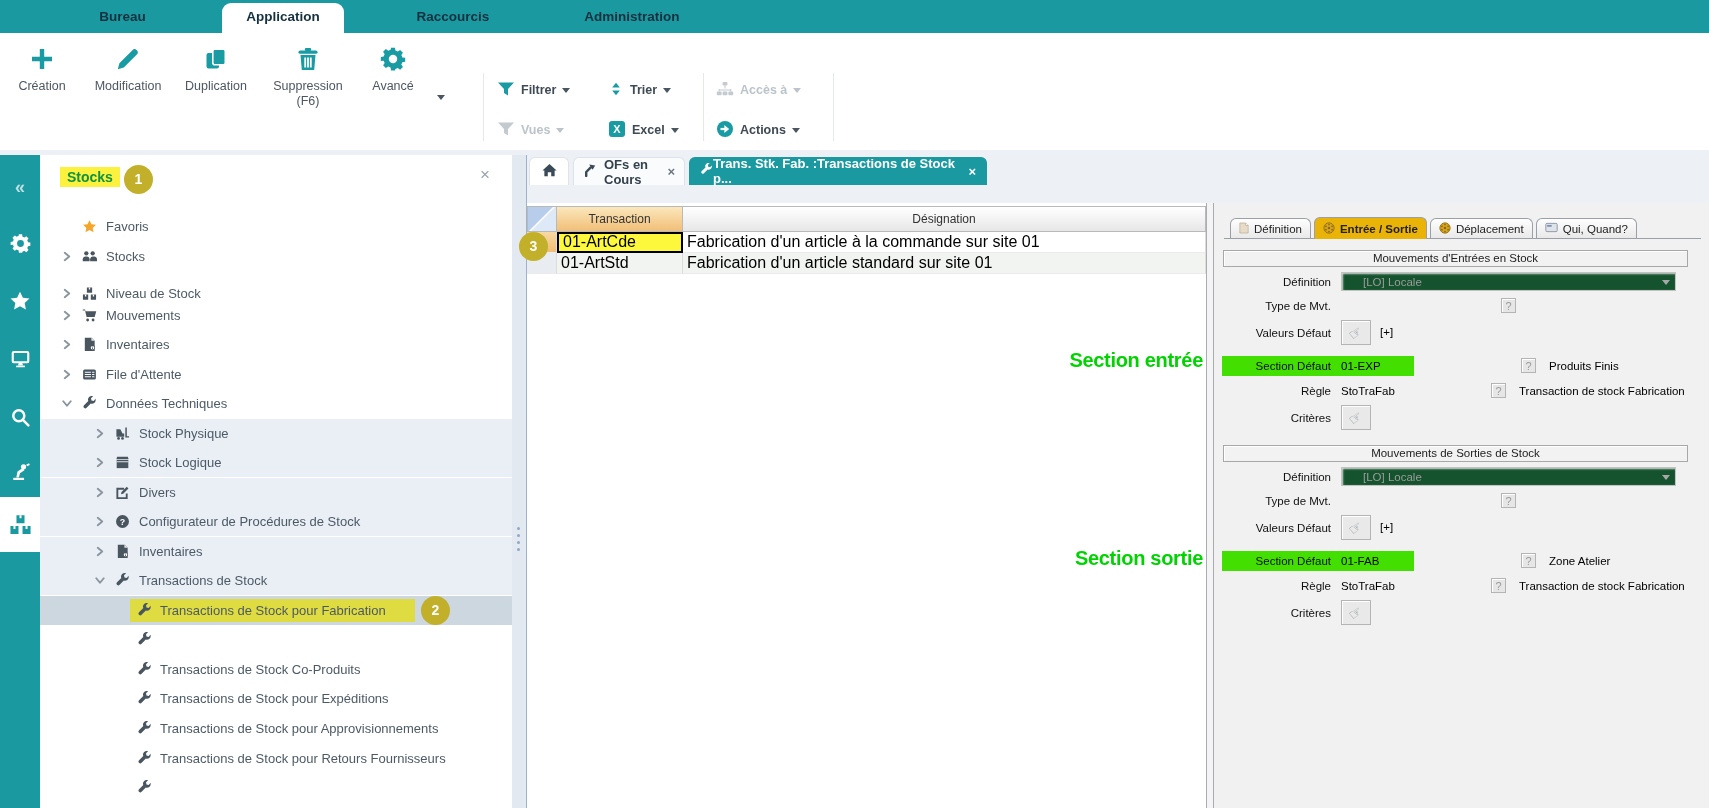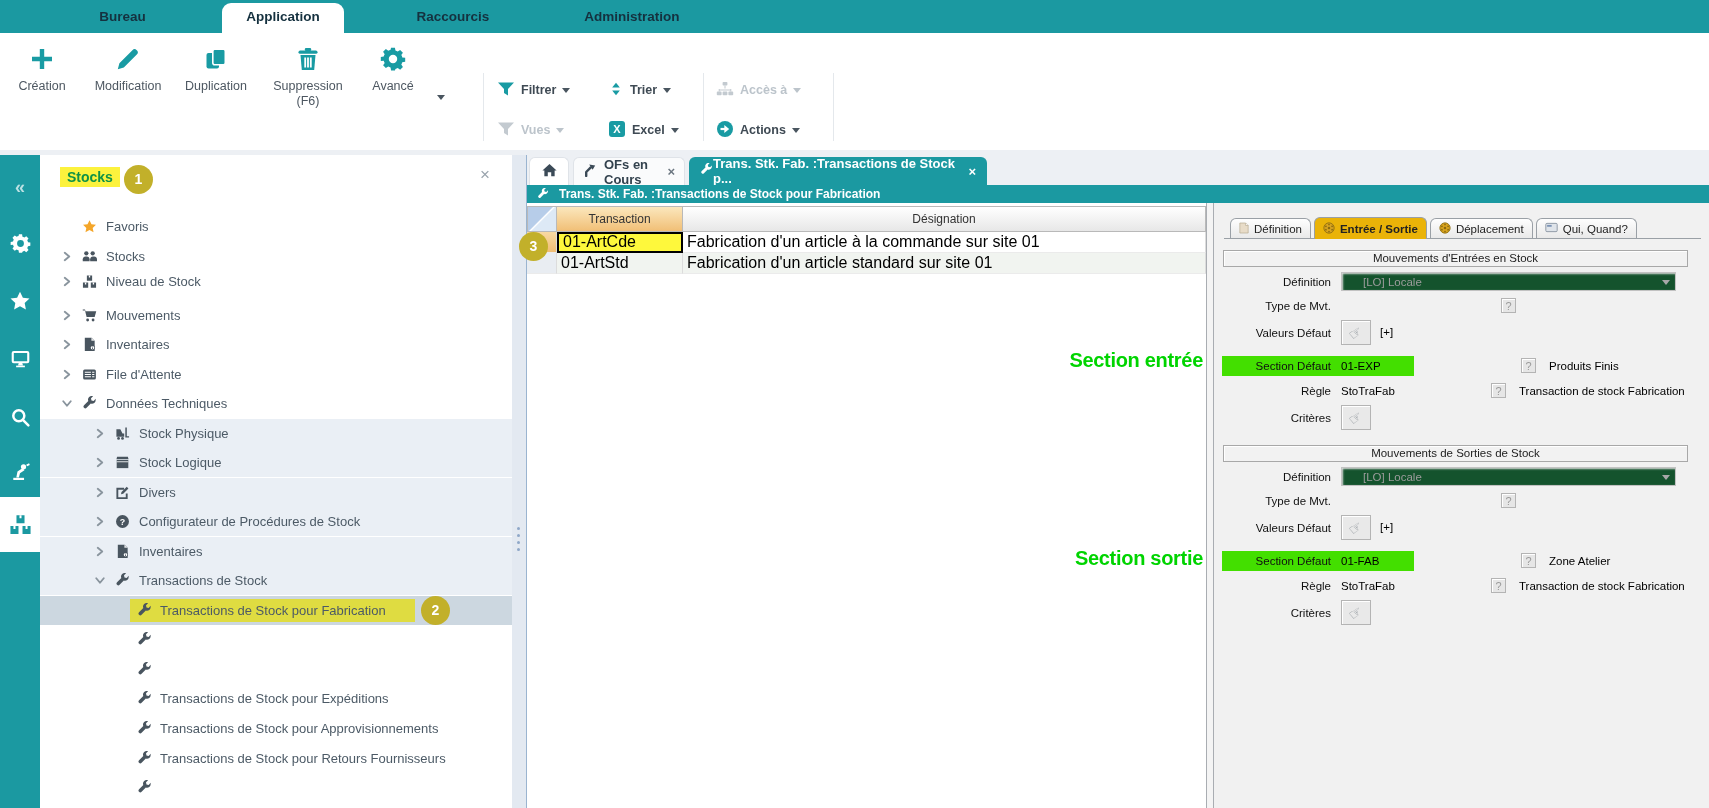--- a/index.html
+++ b/index.html
@@ -316,21 +316,21 @@
             <svg viewBox="0 0 16 16" fill="currentColor">
               <circle cx="4.6" cy="4.6" r="2.3"></circle>
               <circle cx="11.4" cy="4.6" r="2.3"></circle>
               <path d="M.8 13v-2.1c0-1.6 1.3-2.9 2.9-2.9h1.5c1.6 0 2.9 1.3 2.9 2.9V13z"></path>
               <path d="M8.7 13v-2.1c0-1.6 1.3-2.9 2.9-2.9h1.5c1.6 0 2.9 1.3 2.9 2.9V13z"></path>
             </svg>
           </span>
     <span class="tlabel">Stocks</span>
 
   </div>
-        <div class="trow lvl1" style="top: 112px;">
+        <div class="trow lvl1" style="top: 124px;">
 
     <span class="chev">
       <svg viewBox="0 0 8 8">
               <path d="M2.2 1L5.8 4 2.2 7" fill="none" stroke="currentColor" stroke-width="1.5" stroke-linecap="round" stroke-linejoin="round"></path>
             </svg>
     </span>
     <span class="ticon">
             <svg viewBox="0 0 16 16" fill="currentColor">
               <path d="M5.2 1.5h5.6v5.6H5.2zM1 9h5.6v5.6H1zM9.4 9H15v5.6H9.4z"></path>
               <path fill="#fff" d="M7.3 1.5h1.4v2.2H7.3zM3.1 9h1.4v2.2H3.1zM11.5 9h1.4v2.2h-1.4z"></path>
@@ -529,20 +529,21 @@
           </span>
 
   </div>
         <div class="trow lvl3" style="top: 500px;">
 
     <span class="ticon">
             <svg viewBox="0 0 16 16" fill="currentColor">
               <path d="M14.6 4.1a4 4 0 0 1-5.2 4L4.9 12.6a1.9 1.9 0 1 1-2.7-2.7L6.7 5.4a4 4 0 0 1 5.1-5.2L9.6 2.4l.5 2.3 2.3.5 2.2-2.2z"></path>
             </svg>
           </span>
+    <span class="tlabel">Transactions de Stock Co-Produits</span>
 
   </div>
         <div class="trow lvl3" style="top: 529px;">
 
     <span class="ticon">
             <svg viewBox="0 0 16 16" fill="currentColor">
               <path d="M14.6 4.1a4 4 0 0 1-5.2 4L4.9 12.6a1.9 1.9 0 1 1-2.7-2.7L6.7 5.4a4 4 0 0 1 5.1-5.2L9.6 2.4l.5 2.3 2.3.5 2.2-2.2z"></path>
             </svg>
           </span>
     <span class="tlabel">Transactions de Stock pour Expéditions</span>
@@ -604,28 +605,20 @@
       <span class="x">×</span>
     </div>
     <div class="wtab activetab">
       <span><svg width="13" height="13" viewBox="0 0 16 16" fill="#fff">
             <path d="M14.6 4.1a4 4 0 0 1-5.2 4L4.9 12.6a1.9 1.9 0 1 1-2.7-2.7L6.7 5.4a4 4 0 0 1 5.1-5.2L9.6 2.4l.5 2.3 2.3.5 2.2-2.2z"></path>
           </svg></span>
       <span>Trans. Stk. Fab. :Transactions de Stock p...</span>
       <span class="x">×</span>
     </div>
 
-    <div class="titlebar">
-      <span style="display:flex;align-items:center">
-          <svg width="12" height="12" viewBox="0 0 16 16" fill="#fff">
-            <path d="M14.6 4.1a4 4 0 0 1-5.2 4L4.9 12.6a1.9 1.9 0 1 1-2.7-2.7L6.7 5.4a4 4 0 0 1 5.1-5.2L9.6 2.4l.5 2.3 2.3.5 2.2-2.2z"></path>
-          </svg>
-        </span>
-      <span>Trans. Stk. Fab. :Transactions de Stock pour Fabrication</span>
-    </div>
 
     <div class="tablewrap">
       <div class="thead">
         <div class="hc corner"></div>
         <div class="hc t">Transaction</div>
         <div class="hc d">Désignation</div>
       </div>
       <div>
           <div class="trowT sel" style="top: 29px;">
     <div class="tc m"></div>

